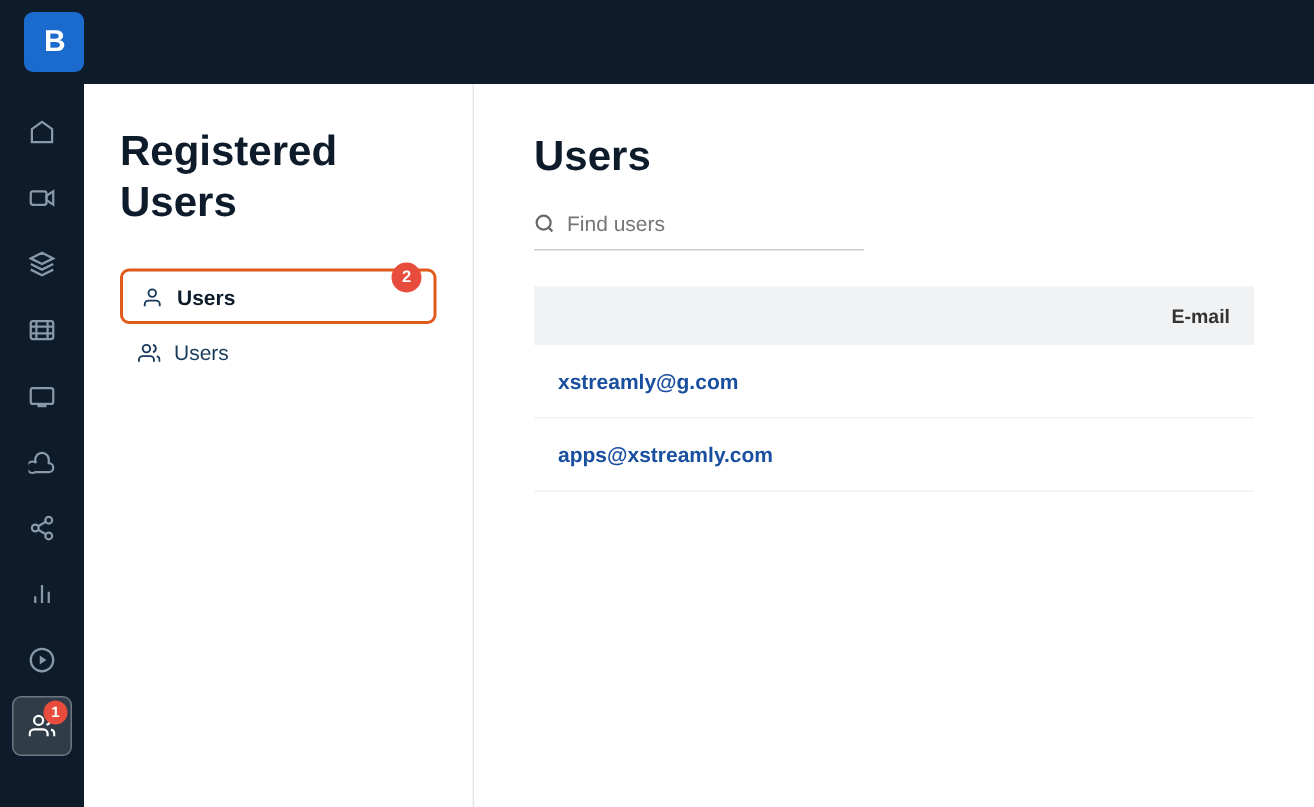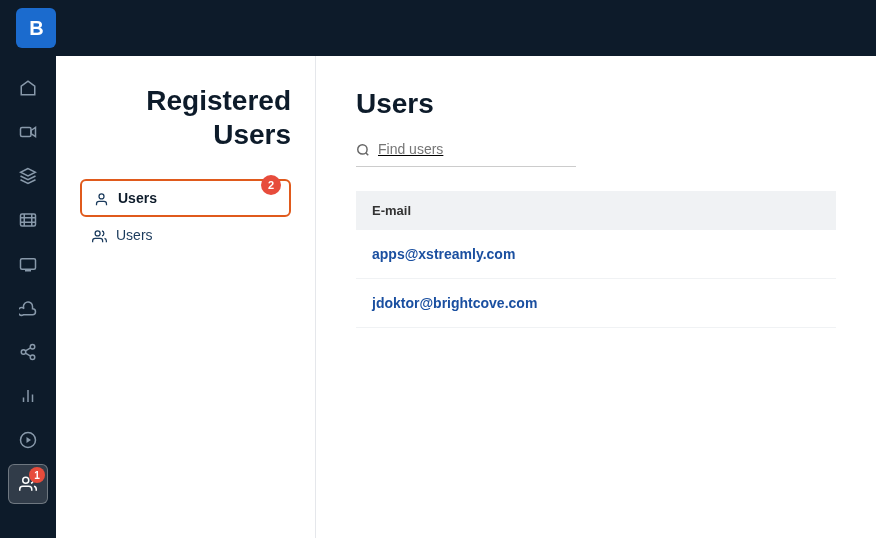--- a/index.html
+++ b/index.html
@@ -95,21 +95,20 @@
     }
 
     
     .sidebar-panel {
       width: 260px;
       background: white;
       border-right: 1px solid #e5e7eb;
       padding: 28px 24px;
       flex-shrink: 0;
       overflow-y: auto;
-      text-align: right;
     }
     .sidebar-title {
       font-size: 28px;
       font-weight: 800;
       color: #0d1b2a;
       line-height: 1.2;
       margin-bottom: 28px;
     }
 
     .sidebar-nav {
@@ -175,21 +174,20 @@
 
     
     .search-container {
       display: flex;
       align-items: center;
       gap: 8px;
       border-bottom: 1px solid #ccc;
       padding-bottom: 8px;
       width: 220px;
       margin-bottom: 24px;
-      text-decoration: underline;
     }
     .search-icon-svg {
       color: #666;
       flex-shrink: 0;
     }
     .search-input {
       border: none;
       outline: none;
       font-size: 14px;
       color: #666;
@@ -197,21 +195,21 @@
       width: 100%;
     }
 
     
     .user-table {
       width: 100%;
       border-collapse: collapse;
     }
     .user-table thead tr th {
       background: #f0f2f4;
-      text-align: left;
+      text-align: right;
       padding: 12px 16px;
       font-size: 13px;
       font-weight: 600;
       color: #333;
     }
     .user-table tbody tr td {
       padding: 16px 16px;
       font-size: 14px;
       color: #1a4fa0;
       font-weight: 600;
@@ -351,22 +349,22 @@
     </div>
 
     <table class="user-table">
       <thead>
         <tr>
           <th>E-mail</th>
         </tr>
       </thead>
       <tbody>
         <tr>
-          <td>apps@xstreamly.com</td>
+          <td>xstreamly@g.com</td>
         </tr>
         <tr>
-          <td>jdoktor@brightcove.com</td>
+          <td>apps@xstreamly.com</td>
         </tr>
       </tbody>
     </table>
   </div>
 
 </div>
 
 </body></html>

